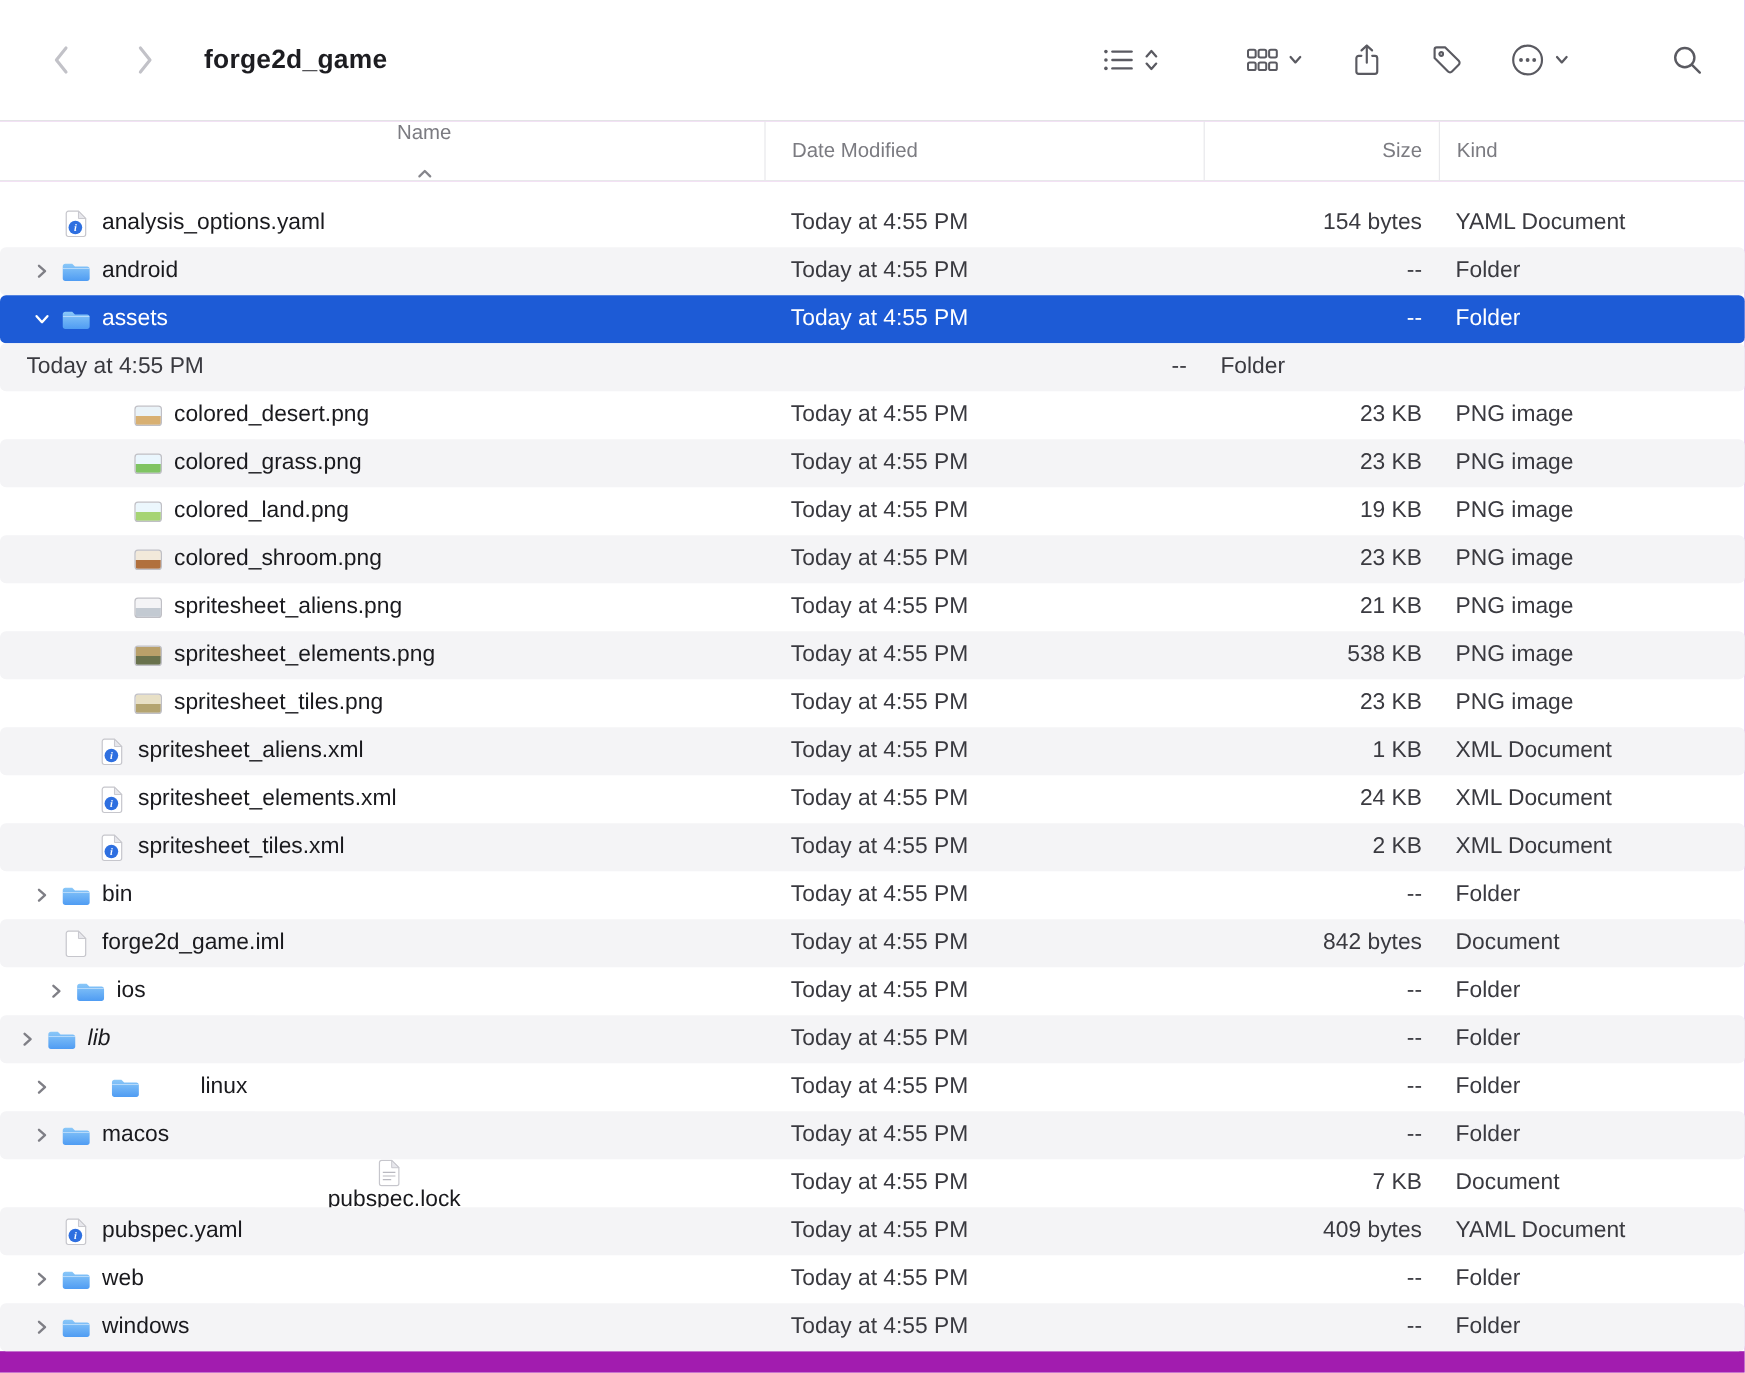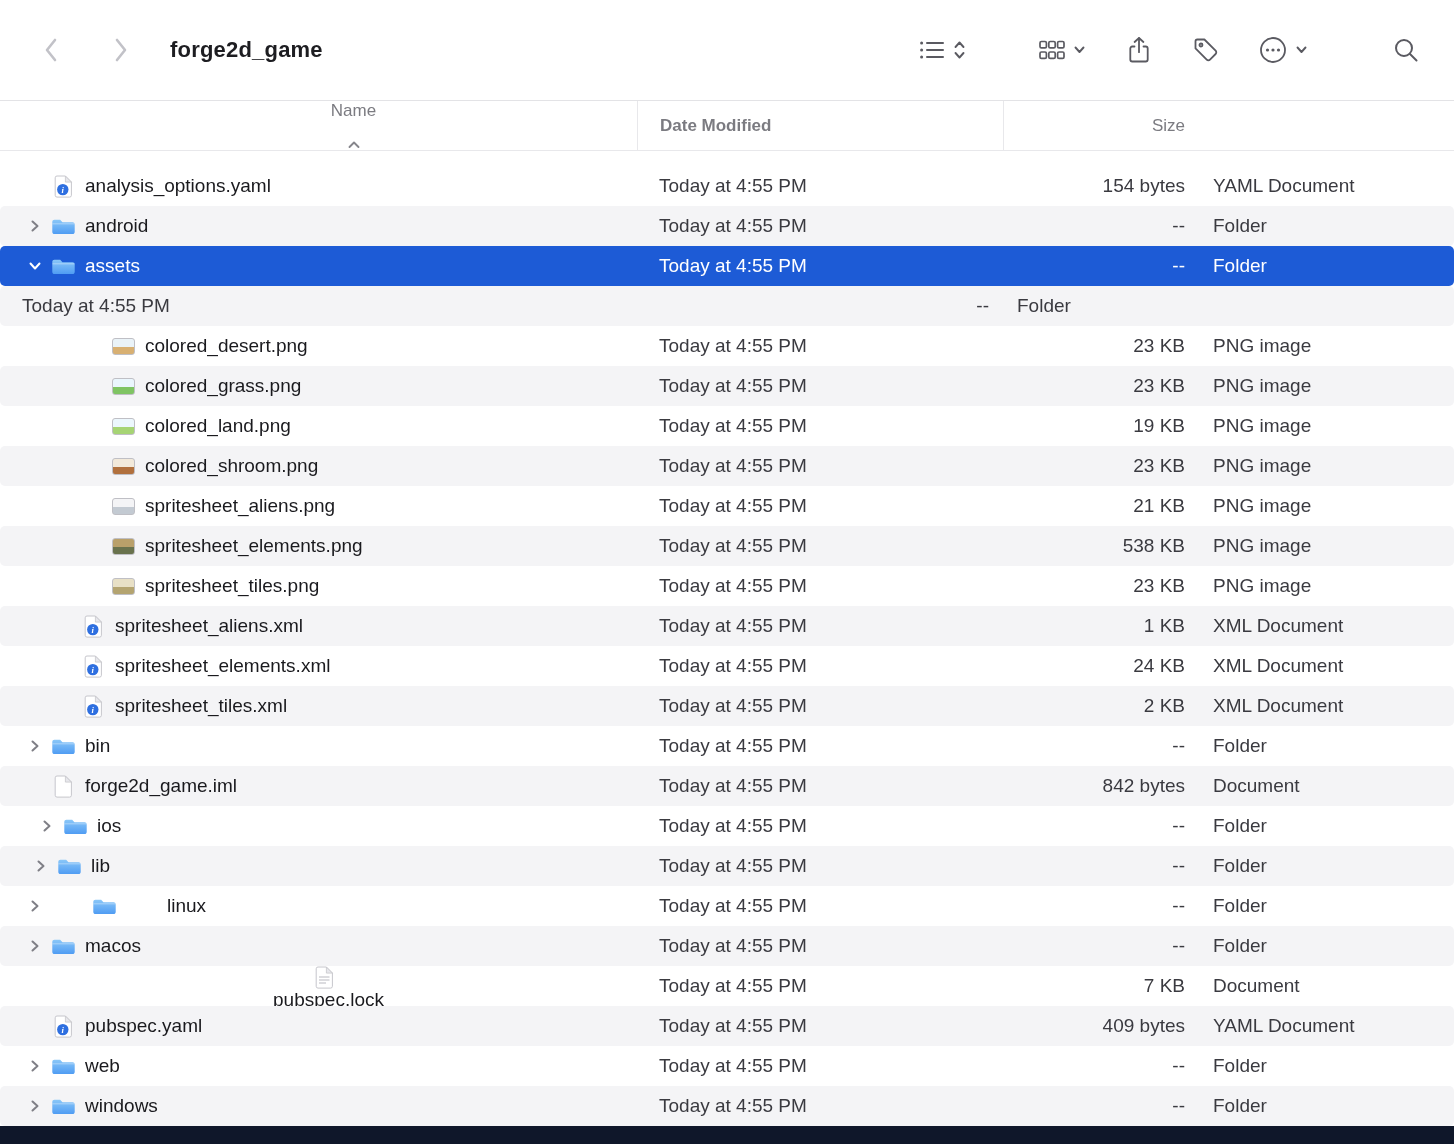--- a/index.html
+++ b/index.html
@@ -1,18 +1,18 @@
 <!DOCTYPE html>
 <html style="--sel: #1d5bd6; --stripe: #f4f4f6;"><head>
 <meta charset="utf-8">
 <style>
   * { margin:0; padding:0; box-sizing:border-box; }
   html,body { width:1454px; height:1144px; background:#fff; overflow:hidden;
               font-family:"Liberation Sans", sans-serif; }
-  .window { width:1454px; height:1144px; display:flex; flex-direction:column; background:#0f172a; }
+  .window { width:1454px; height:1144px; display:flex; flex-direction:column; background:#a21caf; }
 
   
   .toolbar { height:101px; flex-shrink:0; display:flex; align-items:center;
              padding:0 34px; background:#fff; border-bottom:1px solid #e3e3e6; }
   .nav-btn { width:34px; height:34px; display:flex; align-items:center; justify-content:center; color:#c2c2c8; }
   .nav-btn.fwd { margin-left:36px; }
   .tb-title { margin-left:32px; font-size:22px; font-weight:700; color:#1d1d21; letter-spacing:.2px; }
   .tb-right { margin-left:auto; display:flex; align-items:center; color:#5a5a61; }
   .tb-icon { display:flex; align-items:center; justify-content:center; color:#5a5a61; }
   .tb-group { display:flex; align-items:center; }
@@ -20,21 +20,21 @@
   .gap-d { margin-right:38px; } .gap-e { margin-right:84px; }
   .mini-chev { margin-left:7px; display:flex; align-items:center; color:#5a5a61; }
 
   
   .col-headers { height:50px; flex-shrink:0; display:grid;
                  grid-template-columns:637px 366px 196px 255px;
                  color:#7b7b81; font-size:17px; border-bottom:1px solid #e8e8eb; background:#fff; }
   .col-h { height:100%; display:flex; align-items:center; }
   .col-h.c-name { padding-left:86px; justify-content:space-between; padding-right:16px;flex-direction:column; }
   .col-h.c-date, .col-h.c-size, .col-h.c-kind { border-left:1px solid #e8e8eb; }
-  .col-h.c-date { padding-left:22px;font-weight:bold; }
+  .col-h.c-date { padding-left:22px; }
   .col-h.c-size { justify-content:flex-end; padding-right:14px; }
   .col-h.c-kind { padding-left:14px; }
   .sort-chev { color:#86868c; display:flex; align-items:center; }
 
   
   .file-list { padding-top:15px; background:#fff; }
   .row { height:40px; display:grid; grid-template-columns:637px 366px 196px 255px;
          align-items:center; font-size:19px; border-radius:5px; }
   .row.alt { background:var(--stripe,#f4f4f6); }
   .row.selected { background:var(--sel,#1d5bd6); }
@@ -172,20 +172,23 @@
             <path d="M2.5 7 L7 2.5 L11.5 7" fill="none" stroke="currentColor" stroke-width="1.9" stroke-linecap="round" stroke-linejoin="round"></path>
           </svg>
       </span>
     </div>
     <div class="col-h c-date">
         <span>Date Modified</span>
       </div>
     <div class="col-h c-size">
         <span>Size</span>
       </div>
+    <div class="col-h c-kind">
+        <span>Kind</span>
+      </div>
   </div>
 
   <div class="file-list">
       <div class="row">
         <div class="cell name" style="padding-left: 20px;">
           <span class="disc-slot"></span>
           <span class="icon-slot">
             <svg width="19" height="23" viewBox="0 0 19 23">
               <path d="M3 1 h8.4 l6 6 v13.3 a1.8 1.8 0 0 1-1.8 1.8 H3 a1.8 1.8 0 0 1-1.8-1.8 V2.8 A1.8 1.8 0 0 1 3 1 z" fill="#ffffff" stroke="#c6c6cc" stroke-width="1"></path>
 <path d="M11.4 1.1 l6 6 h-6 z" fill="#e7e7ec" stroke="#c6c6cc" stroke-width=".8"></path>
@@ -424,21 +427,21 @@
               <path d="M1.4 7.2 h23.2" stroke="rgba(255,255,255,.45)" stroke-width=".9"></path>
             </svg>
           </span>
           <span class="fname">ios</span>
         </div>
         <div class="cell date">Today at 4:55 PM</div>
         <div class="cell size">--</div>
         <div class="cell kind">Folder</div>
       </div>
       <div class="row alt">
-        <div class="cell name" style="padding-left: 26px;">
+        <div class="cell name" style="padding-left: 8px; font-style: italic;">
           <span class="disc-slot">
             <svg class="disc" width="12" height="12" viewBox="0 0 12 12">
               <path d="M3.5 1.5 L8.5 6 L3.5 10.5" fill="none" stroke="currentColor" stroke-width="2" stroke-linecap="round" stroke-linejoin="round"></path>
             </svg>
           </span>
           <span class="icon-slot">
             <svg width="25" height="19" viewBox="0 0 26 20">
               <path d="M1.2 5.2c0-1.2 1-2.2 2.2-2.2h6.1l2.4 2.4h10.7c1.2 0 2.2 1 2.2 2.2v8.2c0 1.2-1 2.2-2.2 2.2H3.4c-1.2 0-2.2-1-2.2-2.2z" fill="url(#gradFolder)"></path>
               <path d="M1.4 7.2 h23.2" stroke="rgba(255,255,255,.45)" stroke-width=".9"></path>
             </svg>

